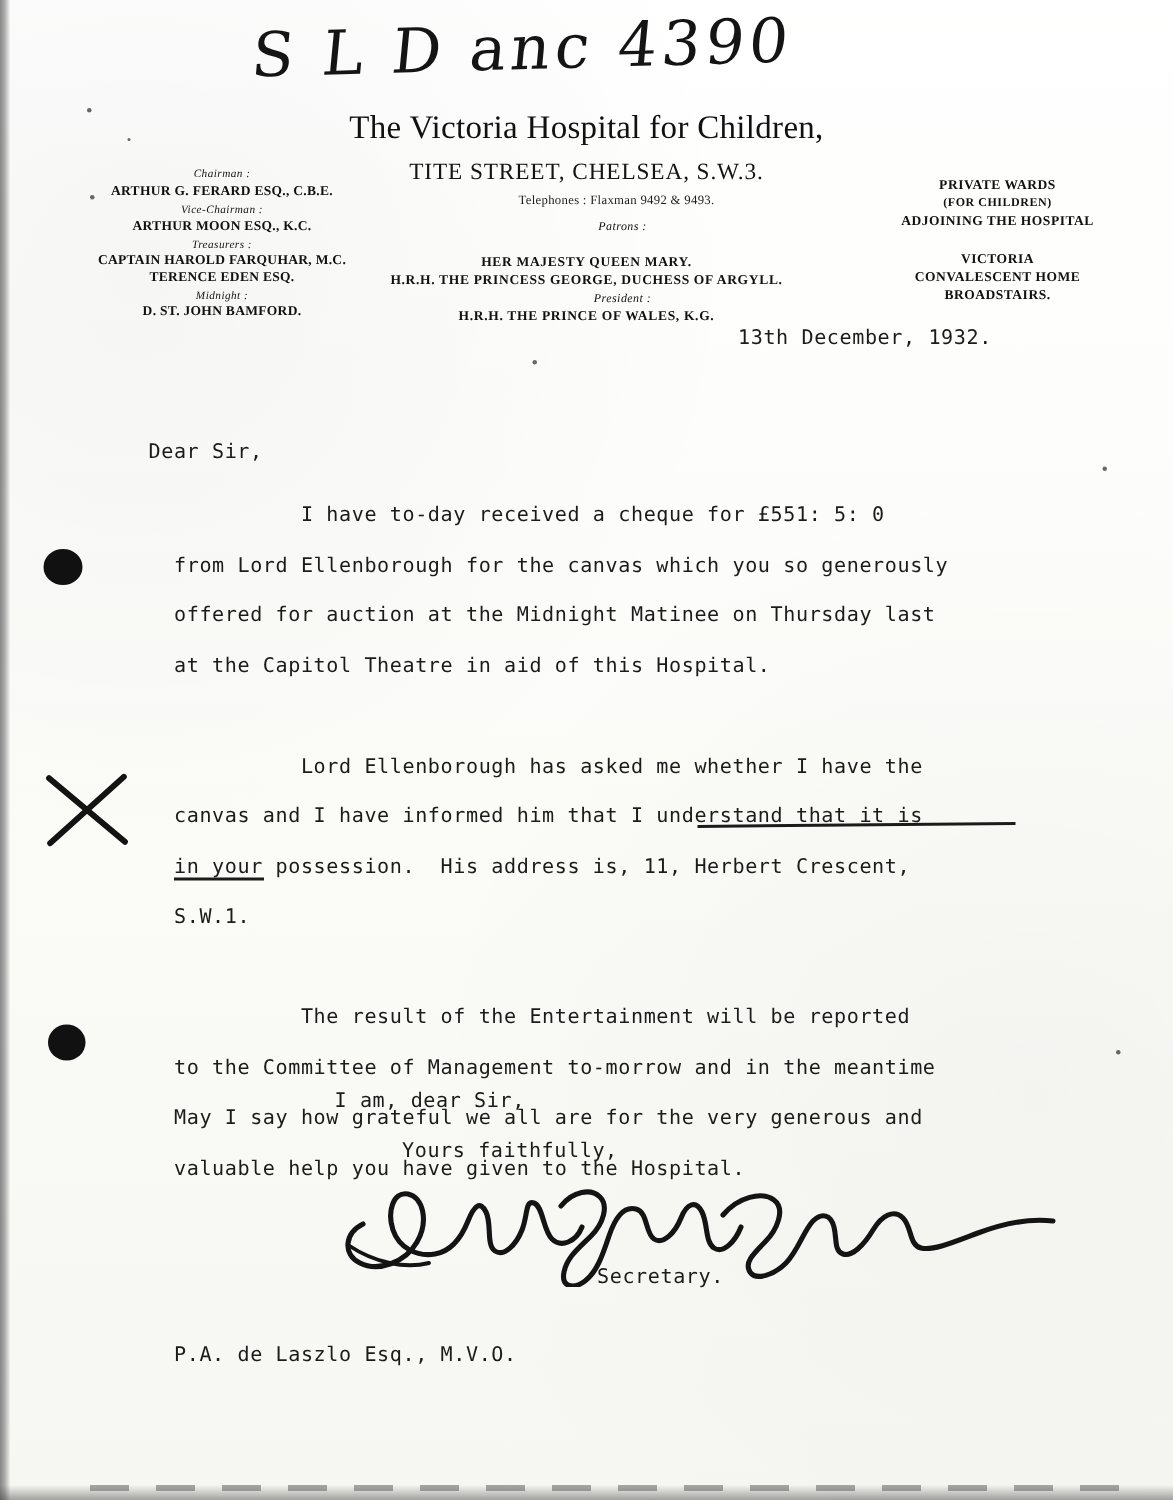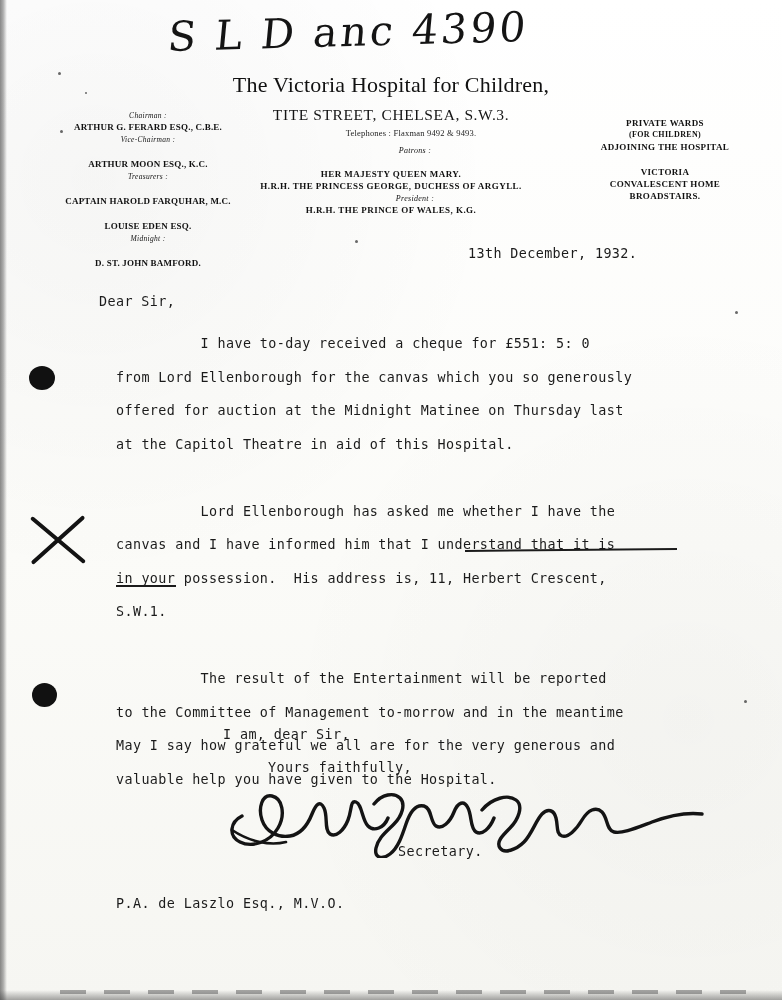--- a/index.html
+++ b/index.html
@@ -126,21 +126,21 @@
   #officers .role {
     font-size: 7.5px;
     font-style: italic;
     letter-spacing: .3px;
     margin-top: 3px;
   }
   #officers .person {
     font-size: 9px;
     font-weight: bold;
     letter-spacing: .2px;
-    margin-top: 15px;
+    margin-top: 1px;
   }
   #officers .person.first { margin-top: 2px; }
 
   
   #wards {
     position: absolute;
     right: 22px;
     top: 117px;
     width: 190px;
     text-align: center;
@@ -158,23 +158,22 @@
   
   .typed {
     font-family: "DejaVu Sans Mono", monospace;
     color: #1b1b1b;
     font-size: 13.4px;
     letter-spacing: .4px;
     white-space: pre;
   }
   #date-line {
     position: absolute;
-    left: 468px;
+    left: 492px;
     top: 218px;
-    margin-top: 28px;
   }
   #salutation {
     position: absolute;
     left: 99px;
     top: 294px;
   }
   #body-text {
     position: absolute;
     left: 116px;
     top: 327px;
@@ -285,21 +284,21 @@
   <div class="center-block hdr-italic-label" style="top:194px;">President :</div>
   <div class="center-block hdr-small-caps" style="top:205px;">H.R.H. THE PRINCE OF WALES, K.G.</div>
 
   <div id="officers">
     <div class="role">Chairman :</div>
     <div class="person first">ARTHUR G. FERARD ESQ., C.B.E.</div>
     <div class="role">Vice-Chairman :</div>
     <div class="person">ARTHUR MOON ESQ., K.C.</div>
     <div class="role">Treasurers :</div>
     <div class="person">CAPTAIN HAROLD FARQUHAR, M.C.</div>
-    <div class="person">LOUISE EDEN ESQ.</div>
+    <div class="person">TERENCE EDEN ESQ.</div>
     <div class="role">Midnight :</div>
     <div class="person">D. ST. JOHN BAMFORD.</div>
   </div>
 
   <div id="wards">
     <div class="line">PRIVATE WARDS</div>
     <div class="line small">(FOR CHILDREN)</div>
     <div class="line">ADJOINING THE HOSPITAL</div>
     <div class="gap"></div>
     <div class="line">VICTORIA</div>

